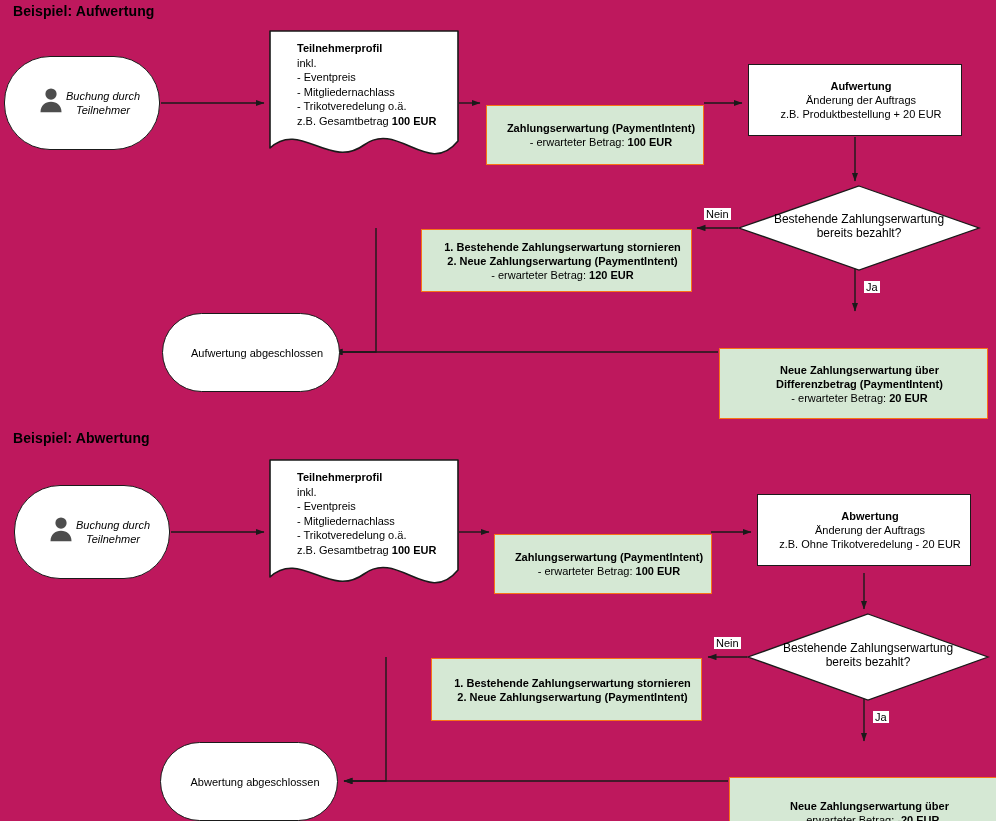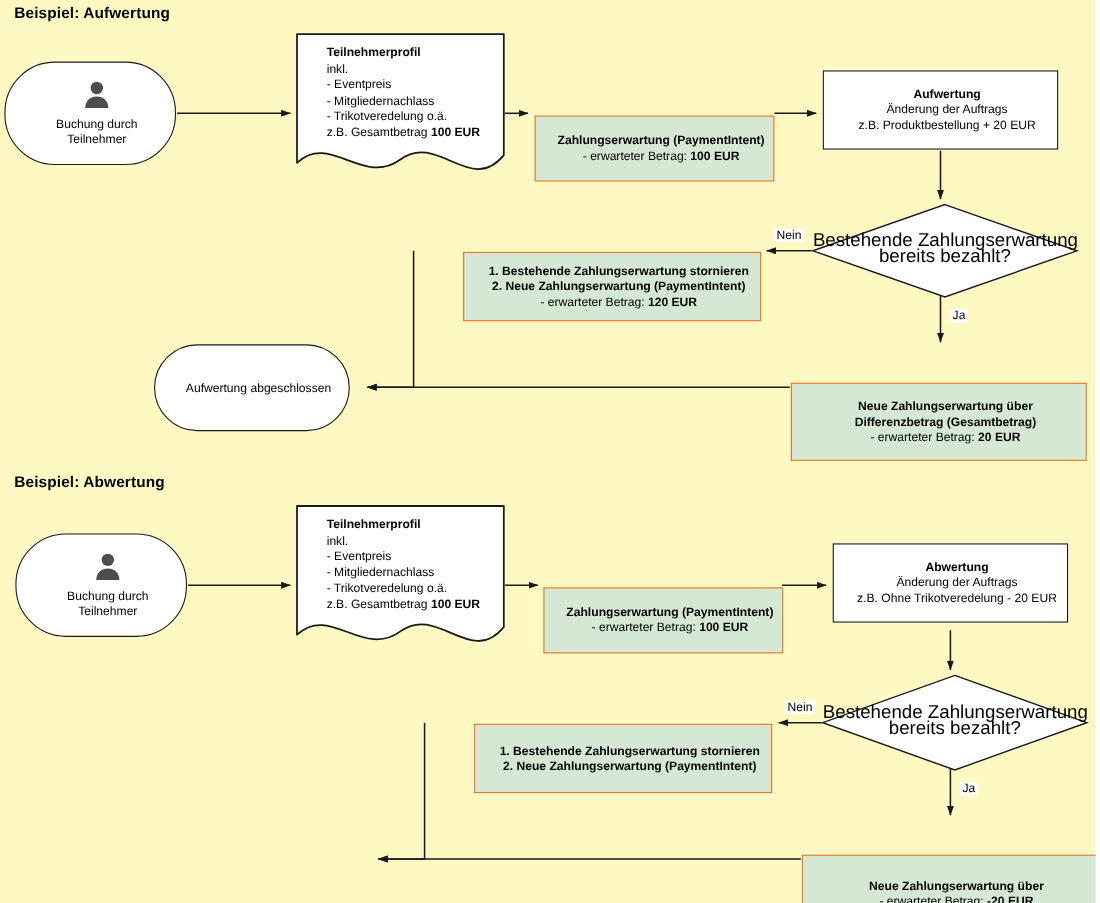--- a/index.html
+++ b/index.html
@@ -8,21 +8,21 @@
     background: #ffffff;
   }
   body {
     font-family: "Liberation Sans", sans-serif;
     color: #000000;
   }
   #canvas {
     position: relative;
     width: 996px;
     height: 821px;
-    background: #fef9c3;
+    background: #be185d;
     overflow: hidden;
   }
   .section-title {
     position: absolute;
     font-size: 14px;
     font-weight: bold;
     color: #000000;
     letter-spacing: 0.1px;
     white-space: nowrap;
   }
@@ -37,21 +37,22 @@
   }
   .node-text {
     font-size: 11px;
     line-height: 14px;
     color: #000000;
   }
   .start-node {
     border: 1.4px solid #1a1a1a;
     border-radius: 46px;
     background: #ffffff;
-    flex-direction: column;
+    flex-direction: row;
+    font-style: italic;
   }
   .end-node {
     border: 1.4px solid #1a1a1a;
     border-radius: 40px;
     background: #ffffff;
   }
   .rect-node {
     border: 1.6px solid #1a1a1a;
     background: #ffffff;
   }
@@ -68,21 +69,21 @@
   }
   .doc-text {
     position: absolute;
     font-size: 11px;
     line-height: 14.5px;
     text-align: left;
     color: #000000;
   }
   .diamond-text {
     position: absolute;
-    font-size: 17px;
+    font-size: 12px;
     line-height: 14px;
     text-align: center;
     color: #000000;
     white-space: nowrap;
   }
   .edge-label {
     position: absolute;
     font-size: 11px;
     color: #000000;
     background: #ffffff;
@@ -202,26 +203,26 @@
     <div class="node-text">
       <div class="b">1. Bestehende Zahlungserwartung stornieren</div>
       <div class="b">2. Neue Zahlungserwartung (PaymentIntent)</div>
       <div><span>- erwarteter Betrag: </span><span class="b">120 EUR</span></div>
     </div>
   </div>
 
   <div class="node green-node" style="left:719px; top:316px; width:269px; height:71px;">
     <div class="node-text">
       <div class="b">Neue Zahlungserwartung über</div>
-      <div class="b">Differenzbetrag (Gesamtbetrag)</div>
+      <div class="b">Differenzbetrag (PaymentIntent)</div>
       <div><span>- erwarteter Betrag: </span><span class="b">20 EUR</span></div>
     </div>
   </div>
 
-  <div class="node end-node" style="left:140px; top:313px; width:178px; height:79px;">
+  <div class="node end-node" style="left:162px; top:313px; width:178px; height:79px;">
     <div class="node-text">Aufwertung abgeschlossen</div>
   </div>
 
   <div class="section-title" style="left:13px; top:430px;">Beispiel: Abwertung</div>
 
   <div class="node start-node" style="left:14px; top:485px; width:156px; height:94px;">
     <svg class="person-icon" viewBox="0 0 24 24">
       <circle cx="12" cy="6.4" r="4.5" fill="#4d4d4d"></circle>
       <path d="M3.6,21 C3.6,15.6 7.3,12.6 12,12.6 C16.7,12.6 20.4,15.6 20.4,21 Z" fill="#4d4d4d"></path>
     </svg>
@@ -271,14 +272,17 @@
     </div>
   </div>
 
   <div class="node green-node" style="left:729px; top:745px; width:269px; height:71px;">
     <div class="node-text">
       <div class="b">Neue Zahlungserwartung über</div>
       <div><span>- erwarteter Betrag: </span><span class="b">-20 EUR</span></div>
     </div>
   </div>
 
+  <div class="node end-node" style="left:160px; top:742px; width:178px; height:79px;">
+    <div class="node-text">Abwertung abgeschlossen</div>
+  </div>
 
 </div>
 
 </body></html>

